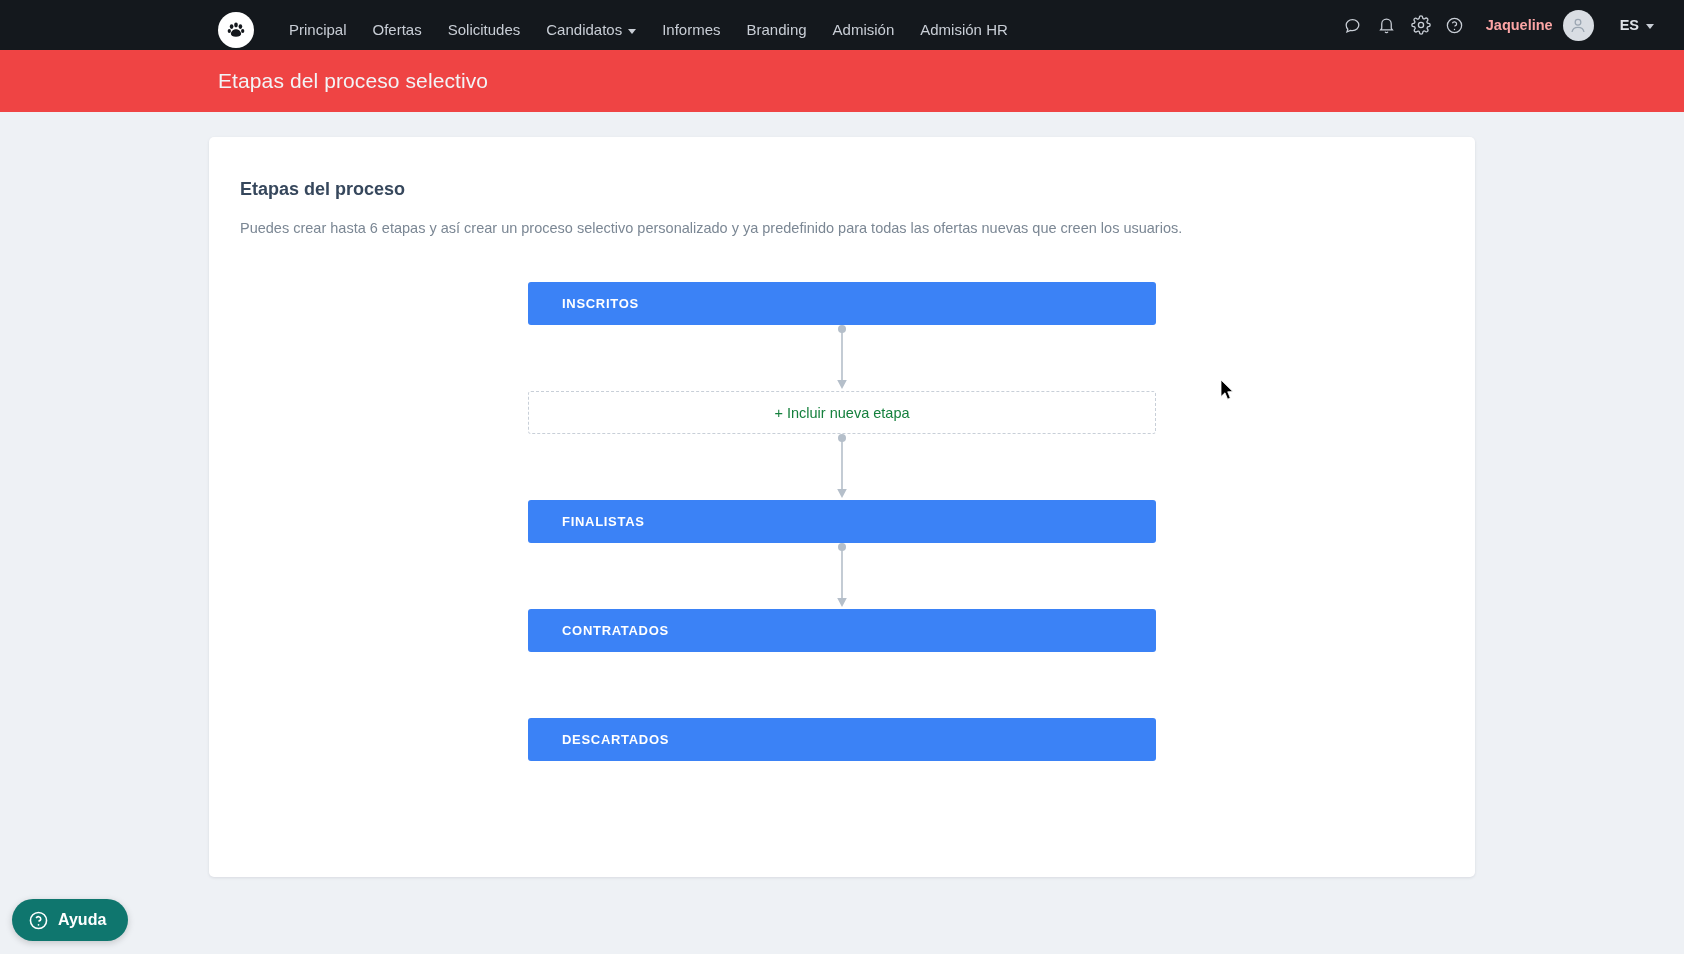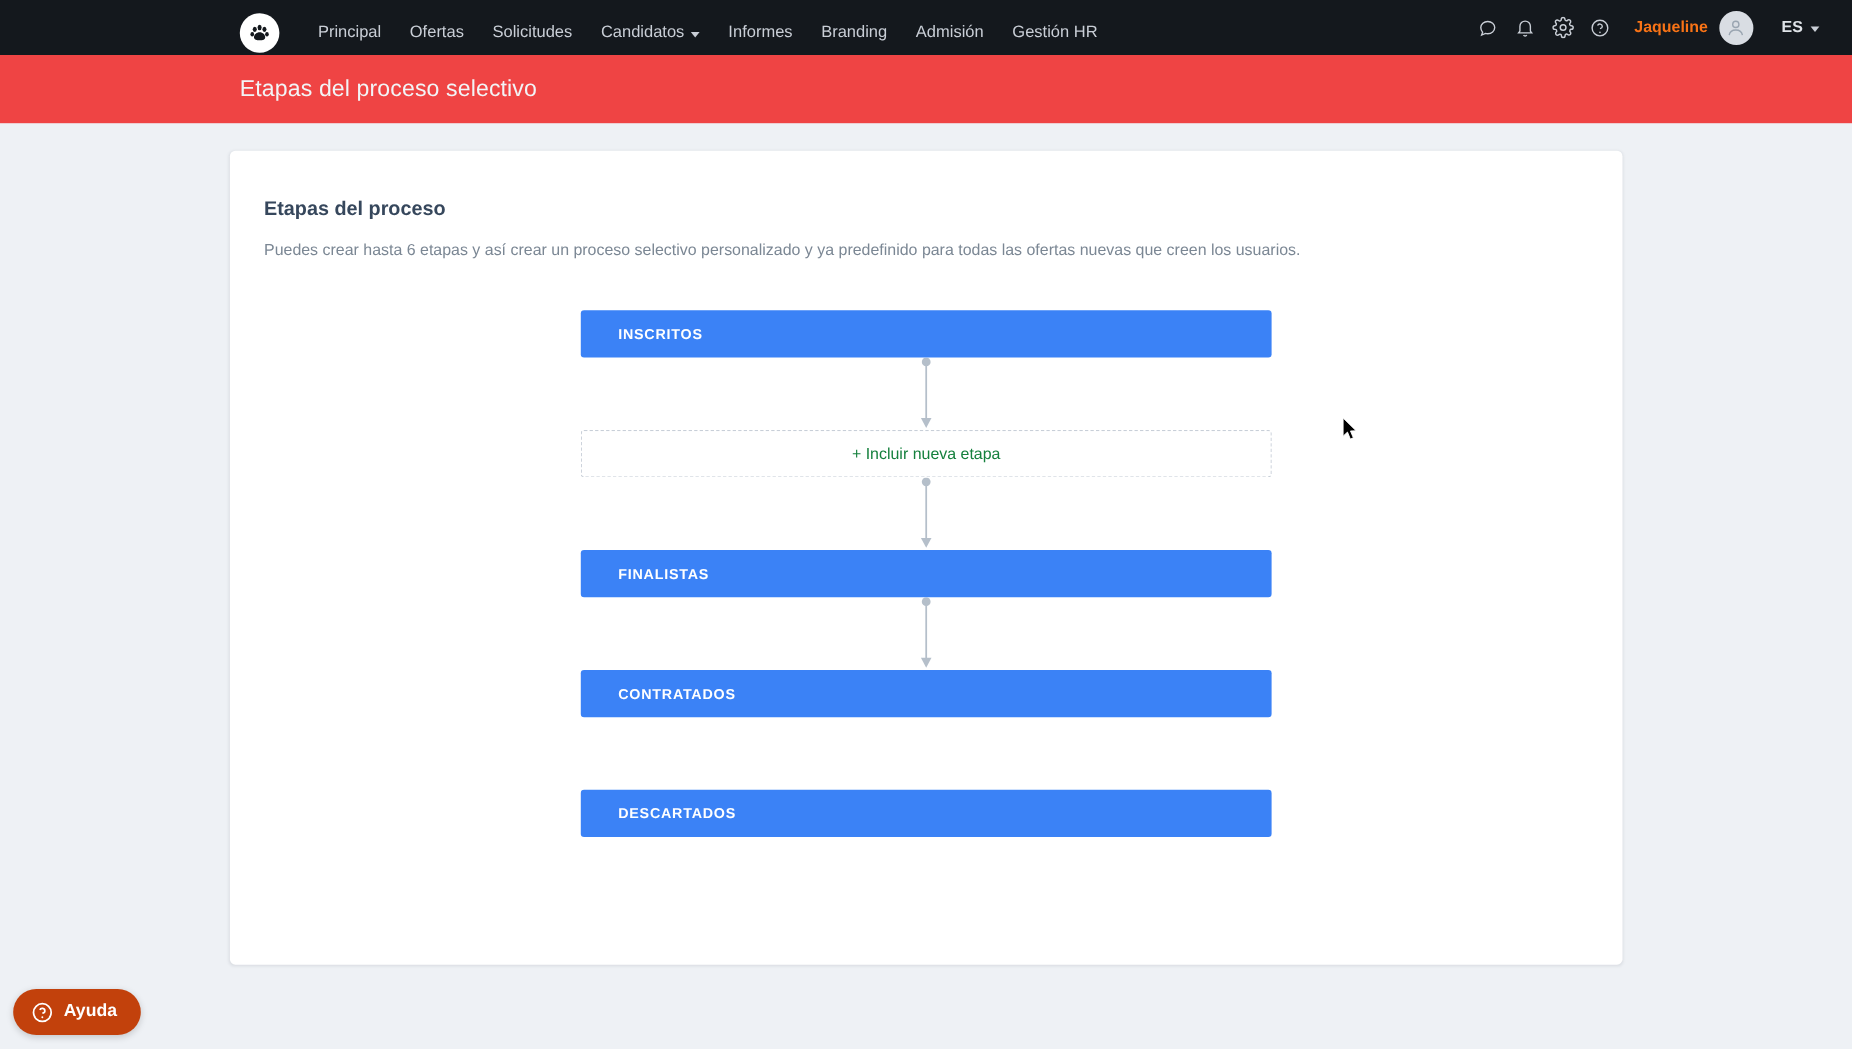--- a/index.html
+++ b/index.html
@@ -52,21 +52,21 @@
     margin-left: auto;
     display: flex; align-items: center;
     gap: 0;
   }
   .nav-icon {
     width: 34px; height: 50px;
     display: flex; align-items: center; justify-content: center;
     cursor: pointer;
   }
   .user-name {
-    color: #f97316;
+    color: #fca5a5;
     font-size: 14.5px;
     font-weight: bold;
     margin-left: 14px;
     margin-right: 10px;
     cursor: pointer;
   }
   .avatar {
     width: 31px; height: 31px;
     border-radius: 50%;
     background: #d9dde3;
@@ -177,21 +177,21 @@
   .gap-plain { height: 66px; }
 
   
   .help-btn {
     position: absolute;
     left: 12px;
     bottom: 13px;
     height: 42px;
     padding: 0 22px 0 16px;
     border-radius: 21px;
-    background: #c2410c;
+    background: #0f766e;
     color: #ffffff;
     display: flex;
     align-items: center;
     gap: 9px;
     font-size: 16px;
     font-weight: bold;
     cursor: pointer;
     box-shadow: 0 2px 7px rgba(0,0,0,.18);
   }
 
@@ -236,21 +236,21 @@
       <a class="nav-link">
         <span>Informes</span>
       </a>
       <a class="nav-link">
         <span>Branding</span>
       </a>
       <a class="nav-link">
         <span>Admisión</span>
       </a>
       <a class="nav-link">
-        <span>Gestión HR</span>
+        <span>Admisión HR</span>
       </a>
     </nav>
   </div>
 
   <div class="nav-right">
     <div class="nav-icon">
       <svg width="19" height="19" viewBox="0 0 24 24" fill="none" stroke="#c9ced6" stroke-width="1.6">
         <path d="M20 11.5c0 3.9-3.6 7-8 7-.9 0-1.8-.13-2.6-.37L5 20l1.1-3.3C4.8 15.4 4 13.5 4 11.5c0-3.9 3.6-7 8-7s8 3.1 8 7z"></path>
       </svg>
     </div>

